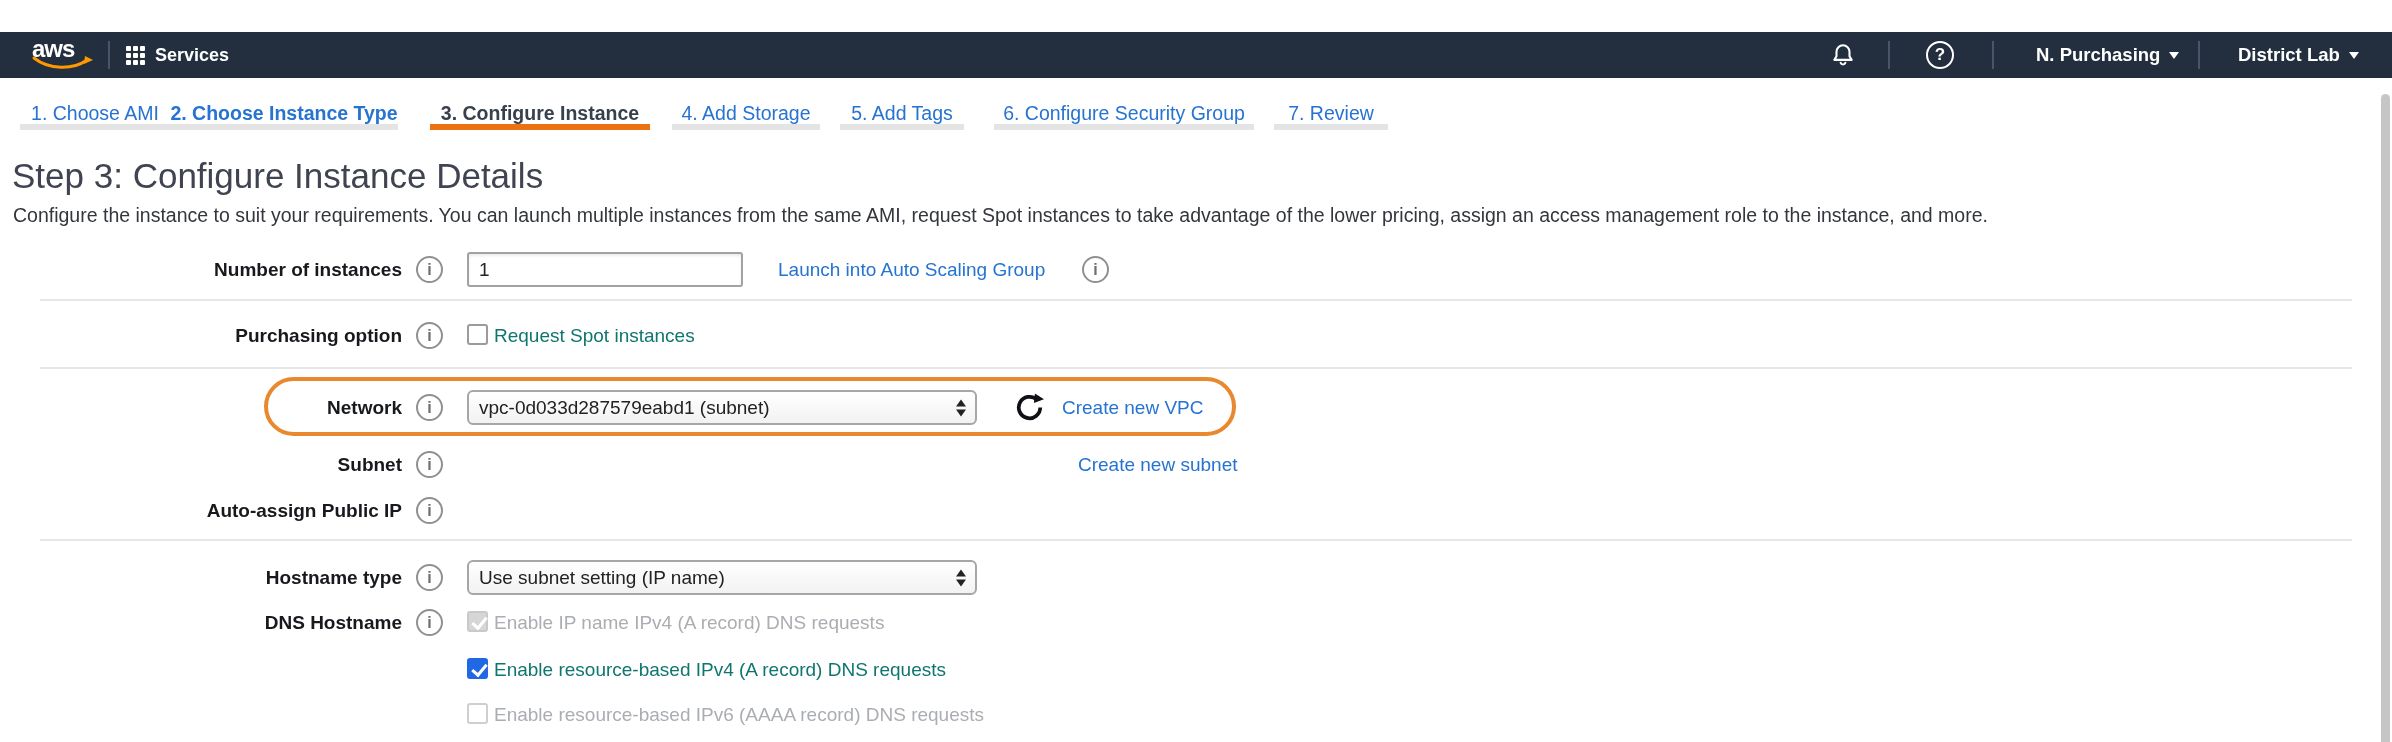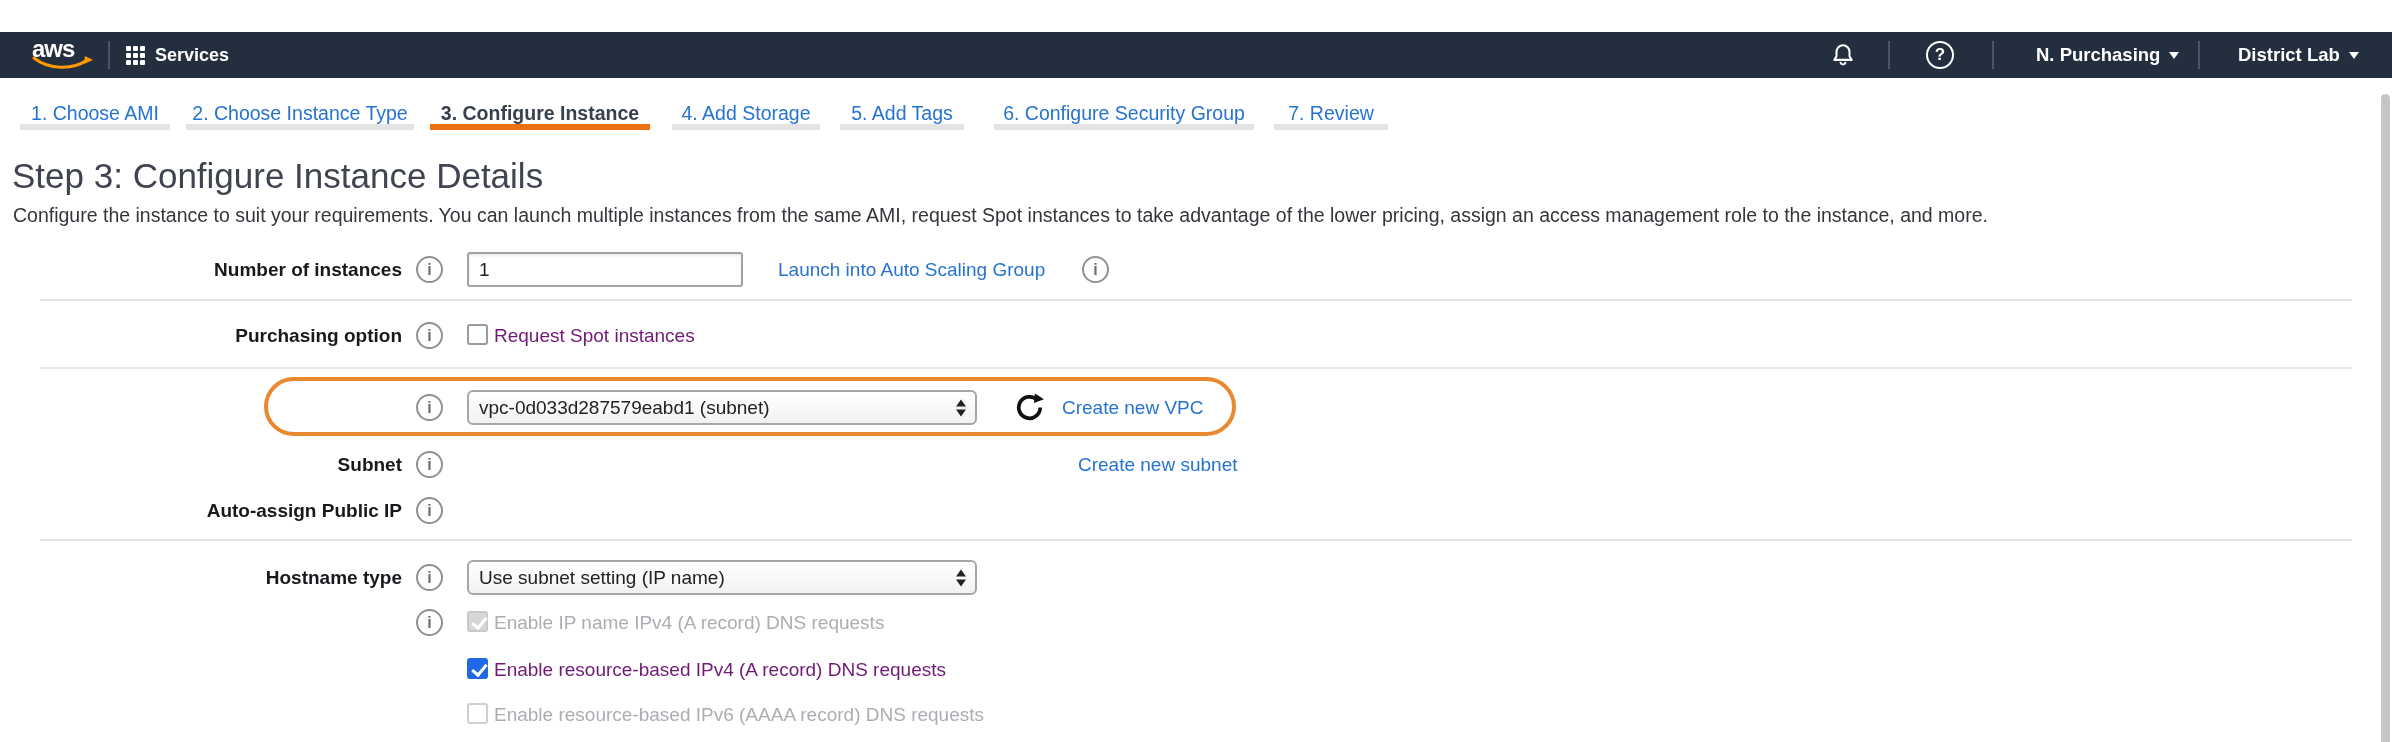--- a/index.html
+++ b/index.html
@@ -28,21 +28,21 @@
   .help-icon { position:absolute; left:1926px; top:9px; width:28px; height:28px; border:2.5px solid #fff; border-radius:50%; color:#fff; font-size:17px; font-weight:700; display:flex; align-items:center; justify-content:center; cursor:pointer; }
   .help-icon::before { content:"?"; }
   .nav-menu { position:absolute; top:0; height:46px; display:flex; align-items:center; gap:9px; color:#fff; font-size:18.5px; font-weight:700; cursor:pointer; }
   .caret-down { width:0; height:0; border-left:5px solid transparent; border-right:5px solid transparent; border-top:7px solid #fff; }
 
   
   .tabs { position:absolute; left:0; top:66px; width:2392px; height:40px; background:#fff; }
   .tab { position:absolute; top:0; height:32px; line-height:30px; text-align:center; font-size:19.5px; color:#2673d2; border-bottom:6px solid #e4e4e4; cursor:pointer; white-space:nowrap; }
   .tab.active { color:#37404c; font-weight:700; border-bottom-color:#ec7211; }
   .tab:nth-of-type(1){ left:20px;  width:150px; }
-  .tab:nth-of-type(2){ left:186px; width:228px; }
+  .tab:nth-of-type(2){ left:170px; width:228px;font-weight:bold; }
   .tab:nth-of-type(3){ left:430px; width:220px; }
   .tab:nth-of-type(4){ left:672px; width:148px; }
   .tab:nth-of-type(5){ left:840px; width:124px; }
   .tab:nth-of-type(6){ left:994px; width:260px; }
   .tab:nth-of-type(7){ left:1274px; width:114px; }
 
   
   .page-title { position:absolute; left:12px; top:122px; font-size:35px; font-weight:400; color:#3f4450; line-height:44px; }
   .page-desc { position:absolute; left:13px; top:171px; font-size:19.5px; color:#33363c; line-height:24px; white-space:nowrap; }
 
@@ -61,21 +61,21 @@
   .sel-caret { position:absolute; right:9px; top:50%; transform:translateY(-50%); display:flex; flex-direction:column; gap:3px; }
   .sel-caret i { width:0; height:0; border-left:5px solid transparent; border-right:5px solid transparent; }
   .sel-caret .up { border-bottom:7px solid #222; }
   .sel-caret .down { border-top:7px solid #222; }
 
   .cb { position:absolute; width:21px; height:21px; border:2px solid #9b9b9b; border-radius:3px; background:#fff; cursor:pointer; }
   .cb.checked { background:#2168e4; border-color:#2168e4; }
   .cb.checked::after { content:""; position:absolute; left:6px; top:1px; width:6px; height:12px; border:solid #fff; border-width:0 3px 3px 0; transform:rotate(40deg); }
   .cb.disabled { border-color:#cfcfcf; cursor:default; }
   .cb.disabled.checked { background:#d6d6d6; border-color:#c9c9c9; }
-  .cb-label { position:absolute; font-size:19px; color:#701a75; line-height:23px; white-space:nowrap; cursor:pointer; }
+  .cb-label { position:absolute; font-size:19px; color:#0f766e; line-height:23px; white-space:nowrap; cursor:pointer; }
   .cb-label.dim { color:#aaadb1; }
 
   .refresh-btn { position:absolute; left:1014px; top:360px; width:31px; height:31px; cursor:pointer; }
 
   
   .annotation-oval { position:absolute; left:264px; top:345px; width:972px; height:59px; border:4px solid #e8892f; border-radius:31px; pointer-events:none; }
 
   
   .scrollbar-thumb { position:absolute; left:2381px; top:62px; width:9px; height:676px; background:#c6c6c6; border-radius:5px; cursor:pointer; }
 </style>
@@ -146,20 +146,21 @@
 
   <div class="divider" style="top:267px"></div>
 
   <div class="rlabel" style="top:292px">Purchasing option</div>
   <div class="info-icon" style="left:416px; top:290px"></div>
   <div class="cb" style="left:467px; top:292px"></div>
   <div class="cb-label" style="left:494px; top:292px">Request Spot instances</div>
 
   <div class="divider" style="top:335px"></div>
 
+  <div class="rlabel" style="top:364px">Network</div>
   <div class="info-icon" style="left:416px; top:362px"></div>
   <div class="sel" style="top:358px">
     <span class="sel-text">vpc-0d033d287579eabd1 (subnet)</span>
     <span class="sel-caret">
         <i class="up"></i>
         <i class="down"></i>
       </span>
   </div>
   <svg class="refresh-btn" viewBox="0 0 24 24">
     <path d="M20.3 12a8.3 8.3 0 1 1-2.7-6.1" fill="none" stroke="#101114" stroke-width="2.9"></path>
@@ -180,20 +181,21 @@
   <div class="rlabel" style="top:534px">Hostname type</div>
   <div class="info-icon" style="left:416px; top:532px"></div>
   <div class="sel" style="top:528px">
     <span class="sel-text">Use subnet setting (IP name)</span>
     <span class="sel-caret">
         <i class="up"></i>
         <i class="down"></i>
       </span>
   </div>
 
+  <div class="rlabel" style="top:579px">DNS Hostname</div>
   <div class="info-icon" style="left:416px; top:577px"></div>
   <div class="cb checked disabled" style="left:467px; top:579px"></div>
   <div class="cb-label dim" style="left:494px; top:579px">Enable IP name IPv4 (A record) DNS requests</div>
 
   <div class="cb checked" style="left:467px; top:626px"></div>
   <div class="cb-label" style="left:494px; top:626px">Enable resource-based IPv4 (A record) DNS requests</div>
 
   <div class="cb disabled" style="left:467px; top:671px"></div>
   <div class="cb-label dim" style="left:494px; top:671px">Enable resource-based IPv6 (AAAA record) DNS requests</div>
 

